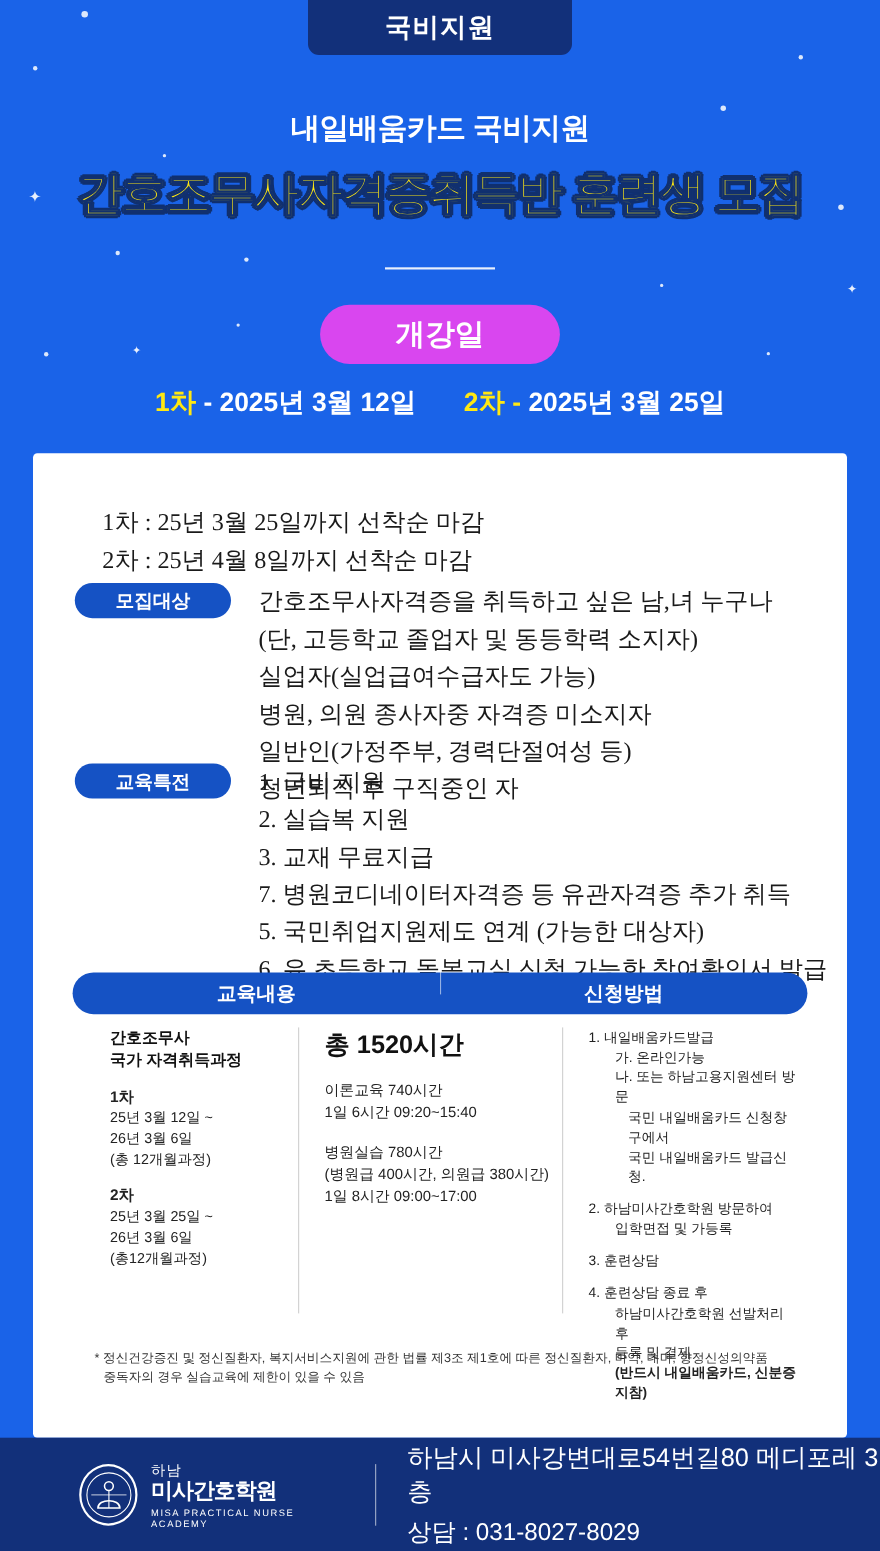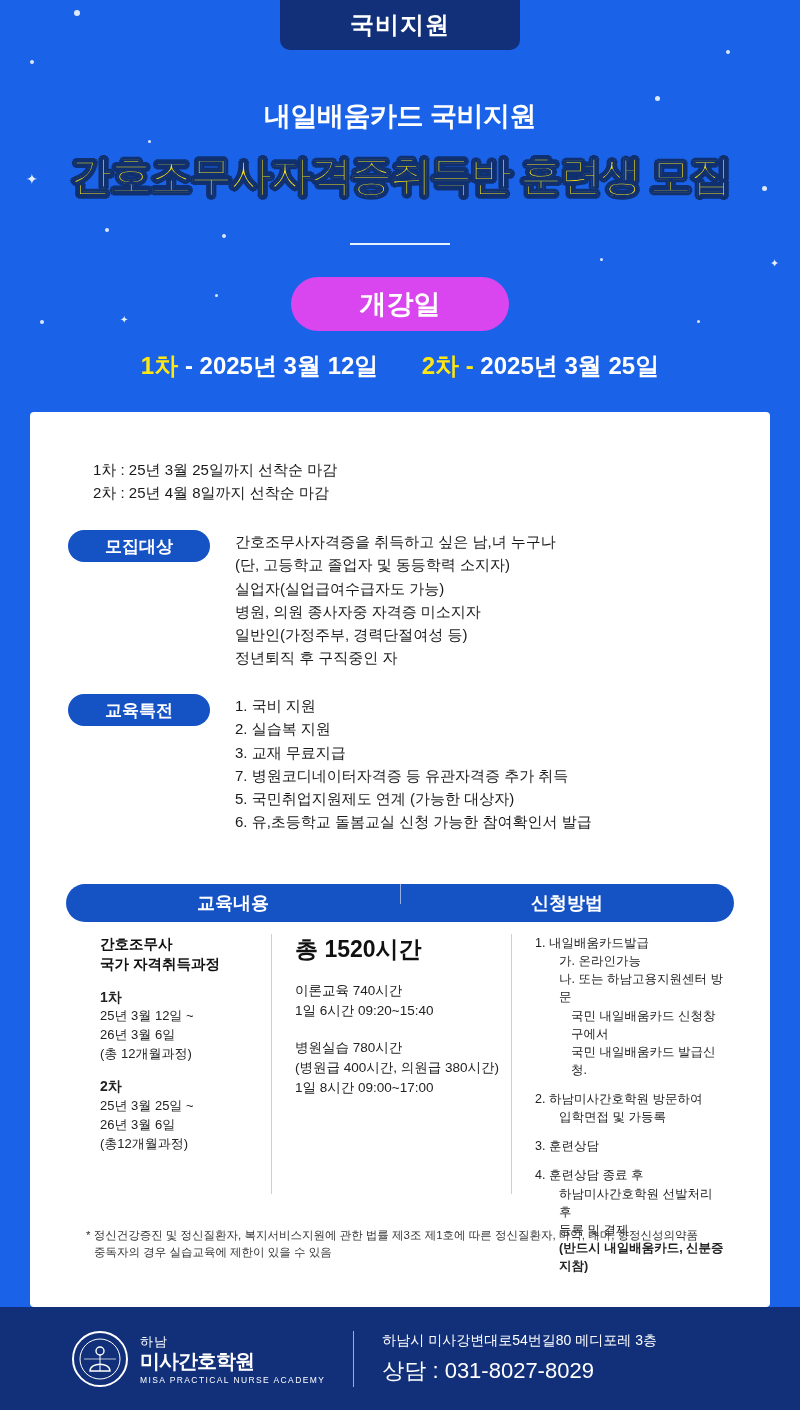--- a/index.html
+++ b/index.html
@@ -99,21 +99,21 @@
   .pill {
     background: #1552c4;
     color: #ffffff;
     border-radius: 16px;
     font-size: 17px; font-weight: bold;
     display: flex; align-items: center; justify-content: center;
     height: 32px; width: 142px;
   }
 
   .row { position: absolute; display: flex; }
-  .row .body { margin-left: 25px; color: #1a1a1a; font-size: 15px; line-height: 1.55; }
+  .row .body { margin-left: 25px; color: #1a1a1a; font-size: 22px; line-height: 1.55; font-family: Liberation Serif, serif; }
   .row .body div { white-space: nowrap; }
 
   .r1 { left: 38px; top: 46px; }
   .r2 { left: 38px; top: 118px; }
   .r3 { left: 38px; top: 282px; }
 
   
   .thead {
     position: absolute; left: 36px; top: 472px;
     width: 668px; height: 38px;
@@ -163,21 +163,21 @@
     display: flex; align-items: center; justify-content: center;
     color: #ffffff; font-size: 9px;
   }
   .seal svg { display: block; }
   .logo-text { margin-left: 12px; color: #ffffff; }
   .logo-text .small { font-size: 13px; letter-spacing: 1px; }
   .logo-text .big { font-size: 20px; font-weight: bold; letter-spacing: -1px; line-height: 1.05; }
   .logo-text .eng { font-size: 8.5px; letter-spacing: 1.4px; margin-top: 3px; }
   .vline { width: 1px; height: 56px; background: rgba(255,255,255,.6); margin-left: 28px; }
   .addr { margin-left: 28px; color: #ffffff; }
-  .addr .a1 { font-size: 14px; }
+  .addr .a1 { font-size: 23px; }
   .addr .a2 { font-size: 22px; margin-top: 6px; }
 </style>
 </head>
 <body>
 
 <div class="dot d1"></div>
 <div class="dot d2"></div>
 <div class="dot d3"></div>
 <div class="dot d4"></div>
 <div class="dot d5"></div>

